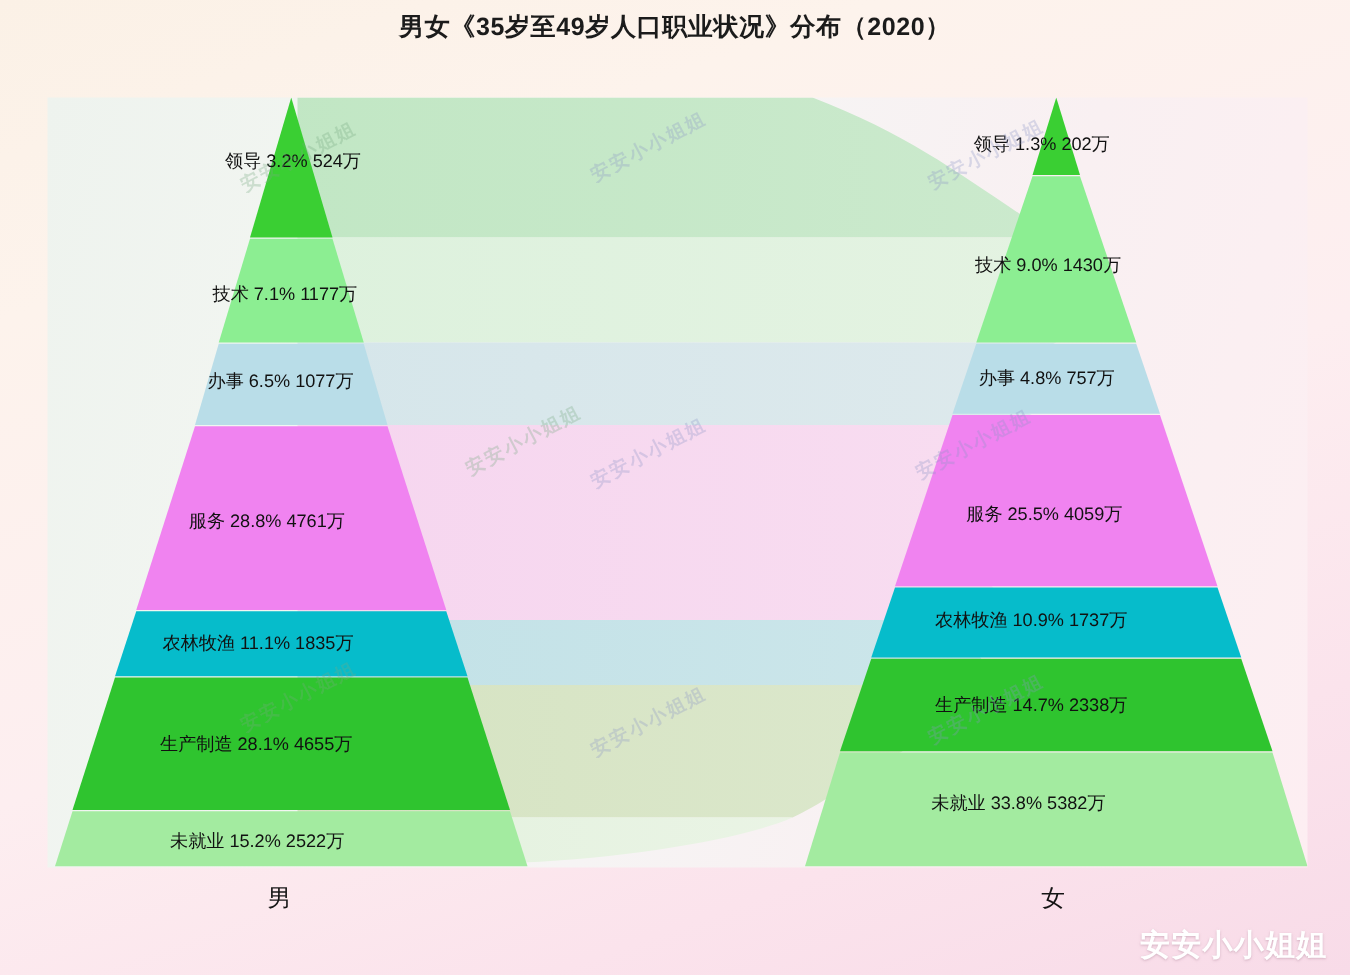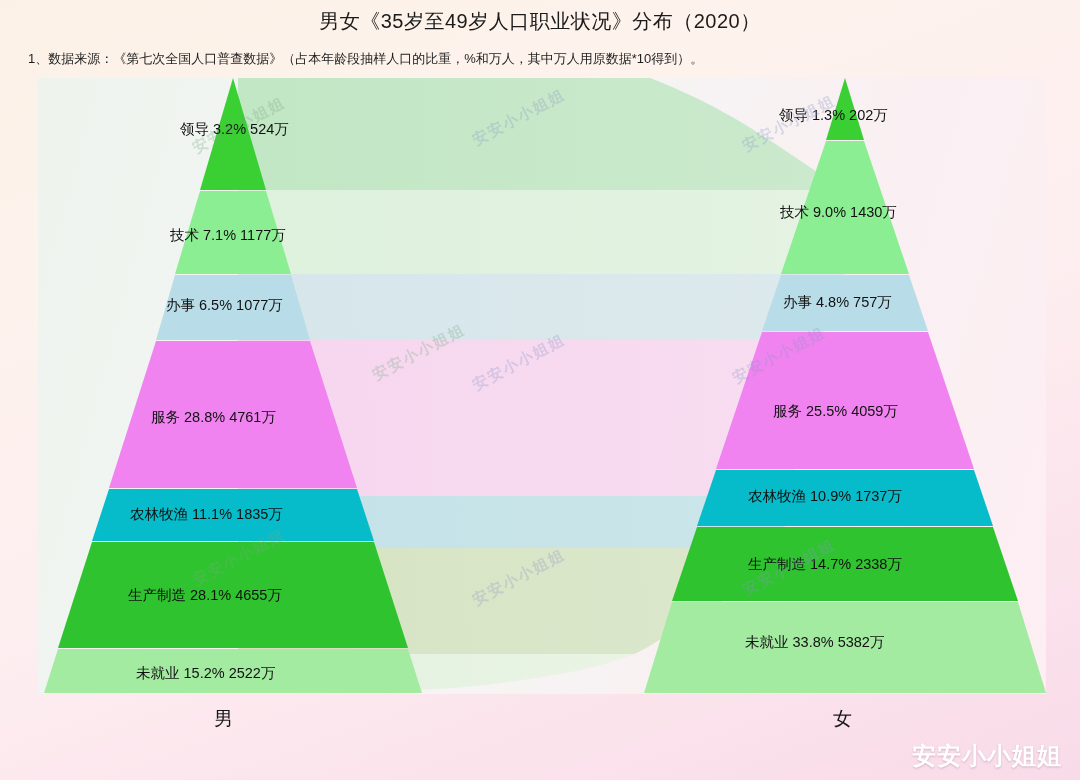--- a/index.html
+++ b/index.html
@@ -6,21 +6,21 @@
   body{
     width:1080px;height:780px;overflow:hidden;
     font-family:"Liberation Sans","DejaVu Sans",sans-serif;
     background:linear-gradient(160deg,#fbf1e6 0%,#fdf3ec 22%,#fdeef0 55%,#fbe3ec 80%,#f8dbe8 100%);
     position:relative;
   }
   #page{position:absolute;inset:0;}
 
   .title{
     position:absolute;left:0;top:8px;width:1080px;text-align:center;
-    font-size:20px;font-weight:normal;color:#1b1b1b;letter-spacing:.5px;
+    font-size:20px;font-weight:bold;color:#1b1b1b;letter-spacing:.5px;
   }
   .subtitle{
     position:absolute;left:28px;top:50px;width:1020px;
     font-size:13px;color:#1e1e1e;white-space:nowrap;
   }
 
   .plot-wrap{
     position:absolute;left:38px;top:78px;width:1008px;height:616px;
   }
   .plot-bg{
@@ -55,21 +55,20 @@
     text-shadow:0 1px 2px rgba(180,140,160,.55);
     letter-spacing:1px;
   }
 </style>
 </head>
 <body>
 
 <div id="page">
 
   <div class="title">男女《35岁至49岁人口职业状况》分布（2020）</div>
-  <div class="subtitle">1、数据来源：《第七次全国人口普查数据》（占本年龄段抽样人口的比重，%和万人，其中万人用原数据*10得到）。</div>
 
   <div class="plot-wrap">
     <div class="plot-bg"></div>
 
     <svg class="chart" viewBox="0 0 1008 616">
       <defs>
         <linearGradient id="ribGreenDark" x1="0" y1="0" x2="1" y2="0">
           <stop offset="0" stop-color="#bfe6c2" stop-opacity=".95"></stop>
           <stop offset="1" stop-color="#c9e9cb" stop-opacity=".95"></stop>
         </linearGradient>

